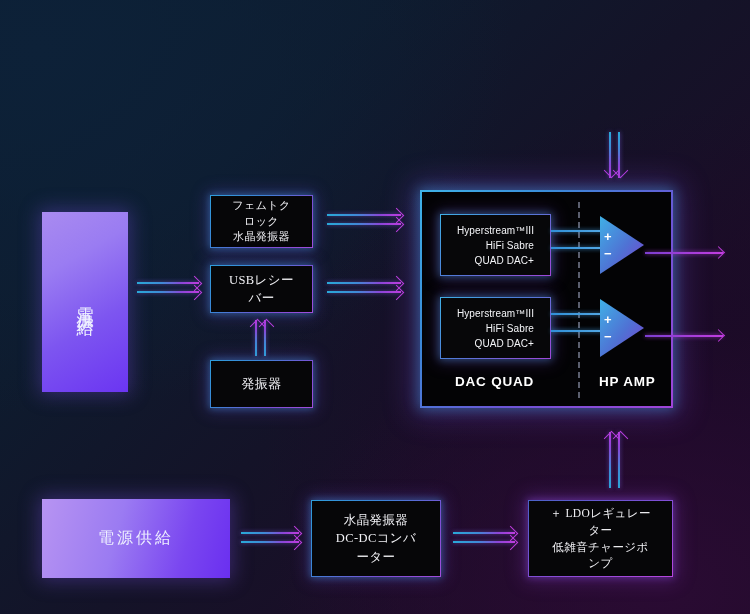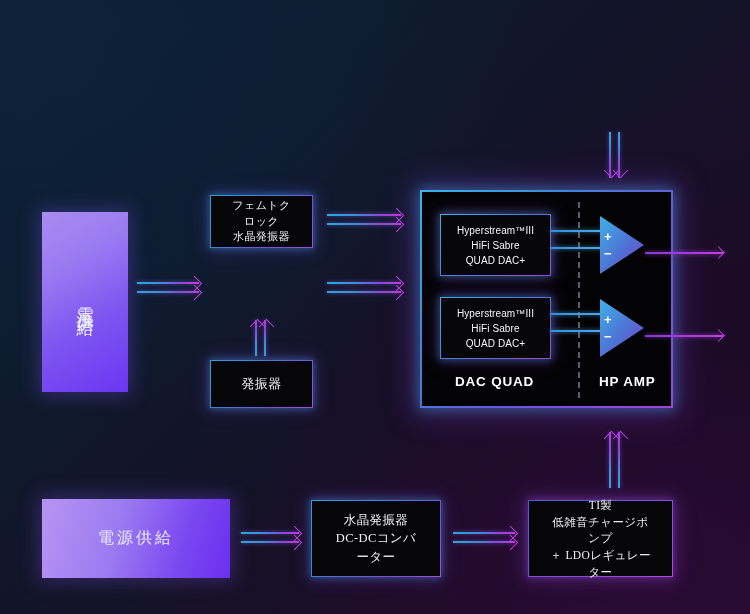--- a/index.html
+++ b/index.html
@@ -139,21 +139,21 @@
     background-image:
       linear-gradient(#070709, #070709),
       linear-gradient(140deg, #3fb0e6 0%, #4f7bd8 45%, #a046d8 100%);
     background-origin: border-box;
     background-clip: padding-box, border-box;
     box-shadow: 0 0 8px 1px rgba(70,150,225,0.45), 0 0 16px 3px rgba(140,70,215,0.25);
     color: #f4f5f8;
     font-family: "Liberation Sans", sans-serif;
     font-size: 10px;
     line-height: 1.5;
-    text-align: center;
+    text-align: right;
     letter-spacing: 0.1px;
   }
   #dac-chip-1 { top: 22px; }
   #dac-chip-2 { top: 105px; }
 
   .section-label {
     position: absolute;
     color: #ffffff;
     font-family: "Liberation Sans", sans-serif;
     font-weight: bold;
@@ -268,20 +268,25 @@
     </div>
   </div>
 
   <div class="arrow-h" id="arrow-femto-to-dac" style="left:327px; top:210px; width:82px; height:22px;">
     <div class="shaft" style="top:4px;  width:74px;"></div>
     <div class="shaft" style="top:13px; width:74px;"></div>
     <div class="head" style="left:64px; top:-0.5px;"></div>
     <div class="head" style="left:64px; top:8.5px;"></div>
   </div>
 
+  <div class="box dark-box frame-cyan-purple" id="usb-receiver">
+    <div class="inner">
+      <div>USBレシーバー</div>
+    </div>
+  </div>
 
   <div class="arrow-h" id="arrow-usb-to-dac" style="left:327px; top:278px; width:82px; height:22px;">
     <div class="shaft" style="top:4px;  width:74px;"></div>
     <div class="shaft" style="top:13px; width:74px;"></div>
     <div class="head" style="left:64px; top:-0.5px;"></div>
     <div class="head" style="left:64px; top:8.5px;"></div>
   </div>
 
   <div class="arrow-v" id="arrow-osc-to-usb" style="left:250px; top:320px; width:22px; height:36px;">
     <div class="shaft" style="left:5px;  height:36px;"></div>
@@ -389,19 +394,18 @@
 
   <div class="arrow-h" id="arrow-dcdc-to-ldo" style="left:453px; top:528px; width:70px; height:22px;">
     <div class="shaft" style="top:4px;  width:62px;"></div>
     <div class="shaft" style="top:13px; width:62px;"></div>
     <div class="head" style="left:52px; top:-0.5px;"></div>
     <div class="head" style="left:52px; top:8.5px;"></div>
   </div>
 
   <div class="box dark-box frame-purple" id="ldo-regulator">
     <div class="inner">
-      <div>TI製</div>
+      <div>＋ LDOレギュレーター</div>
       <div>低雑音チャージポンプ</div>
-      <div>＋ LDOレギュレーター</div>
     </div>
   </div>
 
 </div>
 
 </body></html>

